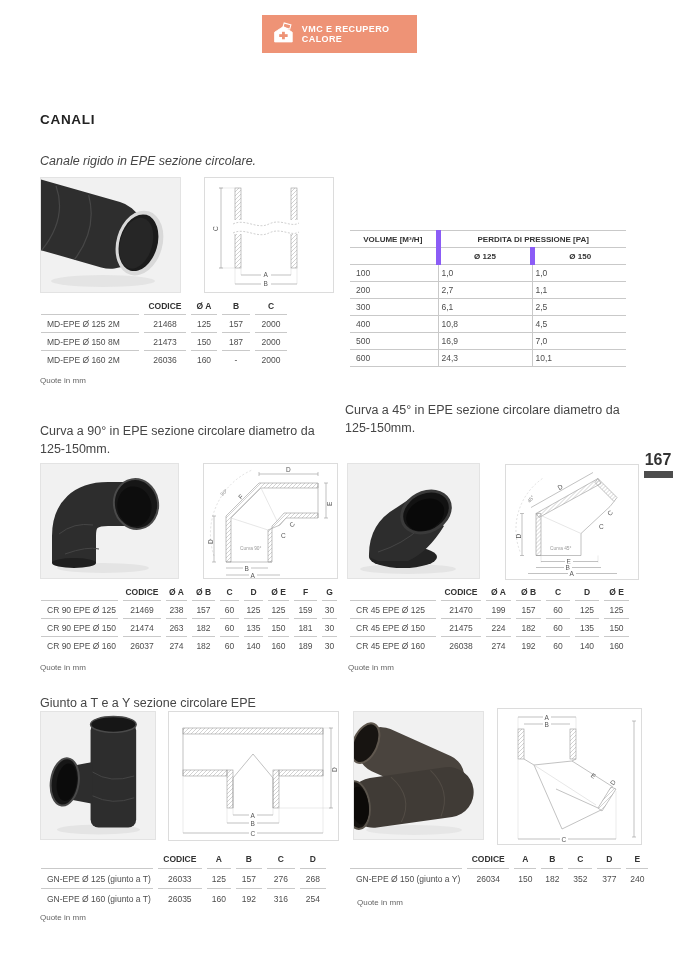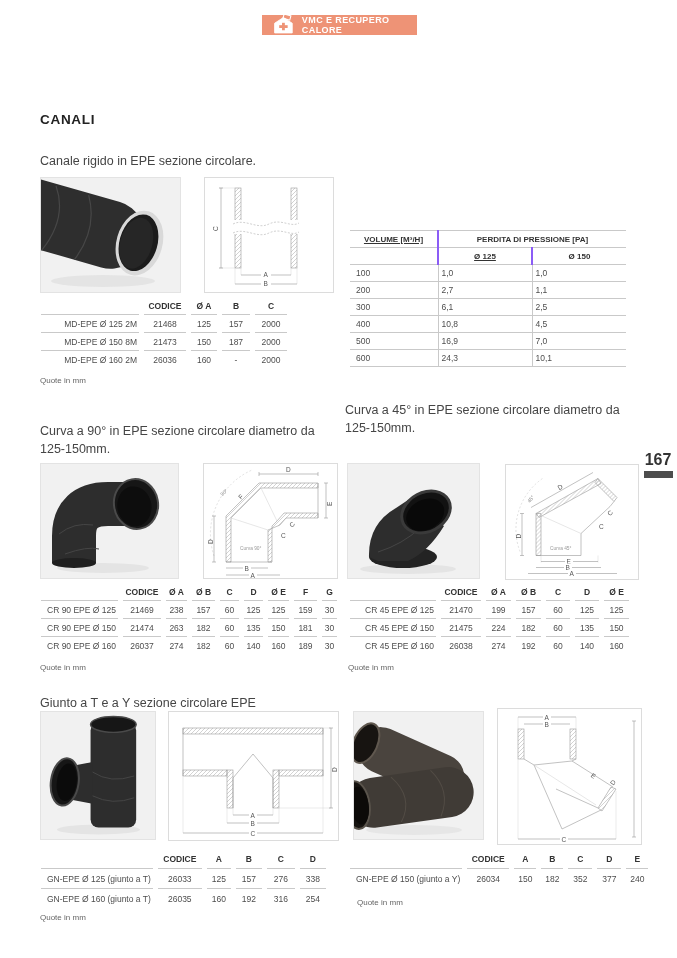--- a/index.html
+++ b/index.html
@@ -1,42 +1,42 @@
 <!DOCTYPE html>
 <html><head>
 <meta charset="utf-8">
 <style>
   html,body{margin:0;padding:0;background:#fff;}
   #page{position:relative;width:677px;height:958px;background:#fff;overflow:hidden;
         font-family:"Liberation Sans",sans-serif;color:#4a4a4a;}
   
-  .badge{position:absolute;left:262px;top:15px;width:155px;height:20px;background:#ee9376;
+  .badge{position:absolute;left:262px;top:15px;width:155px;height:38px;background:#ee9376;
          display:flex;align-items:center;gap:7px;padding-left:10px;box-sizing:border-box;}
   .badge span{font-size:9px;font-weight:bold;color:#fff;letter-spacing:.4px;}
   
   h1{position:absolute;left:40px;top:112px;margin:0;font-size:13.5px;font-weight:bold;
      letter-spacing:.7px;color:#222;}
   .sec-title{position:absolute;font-size:12.5px;line-height:1.5;color:#454545;width:300px;}
   
   .photo-box{position:absolute;background:#f1f1f1;border:1px solid #e3e3e3;}
   .draw-box{position:absolute;background:#fff;border:1px solid #dcdcdc;}
   .photo-box svg,.draw-box svg{width:100%;height:100%;display:block;}
   
   .dtable{position:absolute;border-collapse:separate;border-spacing:5px 0;table-layout:fixed;}
   .dtable th,.dtable td{height:15px;padding:1px 2px;font-size:8.5px;border-bottom:1px solid #c9c9c9;
         text-align:center;color:#4d4d4d;white-space:nowrap;overflow:hidden;}
   .dtable th{font-weight:bold;color:#333;}
-  .dtable th:first-child,.dtable td:first-child{text-align:right;padding-left:6px;}
+  .dtable th:first-child,.dtable td:first-child{text-align:left;padding-left:6px;}
   .dtable tbody tr:last-child td{border-bottom:none;margin-left:20px;}
   .t-gt td,.t-gt th,.t-gy td,.t-gy th{height:17px;}
   
   .ptable{position:absolute;left:350px;top:230px;border-collapse:collapse;border-top:1px solid #c9c9c9;table-layout:fixed;}
   .ptable th,.ptable td{border-bottom:1px solid #c9c9c9;height:16px;padding:0 3px;font-size:8.5px;}
   .ptable th{font-weight:bold;color:#333;font-size:8px;text-align:center;}
-  .vr{border-right:2px solid #8b5cf6;text-decoration:underline;}
+  .vr{border-right:5px solid #8b5cf6;}
   .ptable tbody td{color:#4d4d4d;text-align:left;}
   .ptable tbody td:first-child{text-align:left;padding-left:6px;border-right:1px solid #c9c9c9;}
   .ptable tbody td:nth-child(2){border-right:1px solid #c9c9c9;}
   
   .note{position:absolute;font-size:8px;color:#666;}
   
   .page-num{position:absolute;left:640px;top:451px;width:36px;text-align:center;
             font-size:16px;font-weight:bold;color:#333;}
   .page-bar{position:absolute;left:644px;top:471px;width:29px;height:7px;background:#4d4d4d;}
   
@@ -54,21 +54,21 @@
       <rect x="13" y="0.5" width="8" height="5" transform="rotate(16 17 3)" fill="none" stroke="#fff" stroke-width="1.2"></rect>
       <path d="M3,10 L13,3.5 L23,10 L23,21 L3,21 Z" fill="#fff" stroke="#fff" stroke-linejoin="round"></path>
       <rect x="11.4" y="9.5" width="3.2" height="8.5" fill="#ee9376"></rect>
       <rect x="8.2" y="12.2" width="9.6" height="3.2" fill="#ee9376"></rect>
     </svg>
     <span>VMC E RECUPERO CALORE</span>
   </div>
 
   <h1>CANALI</h1>
 
-  <p class="sec-title" style="left:40px;top:139px;">Canale rigido in EPE sezione circolare.</p>
+  <p class="sec-title" style="left:40px;top:139px;font-style:italic;">Canale rigido in EPE sezione circolare.</p>
 
   <div class="photo-box" style="left:40px;top:177px;width:139px;height:114px;">
     <svg viewBox="0 0 139 114">
       <ellipse cx="62" cy="103" rx="52" ry="6" fill="#e4e4e4"></ellipse>
       <g transform="rotate(16 60 54)">
         <rect x="-58" y="20" width="162" height="68" rx="34" fill="#2e2e2e"></rect>
         <path d="M-30,24 Q-10,48 -26,86 M4,22 Q24,50 8,88 M38,22 Q56,52 42,88" stroke="#474747" stroke-width="1.2" fill="none"></path>
         <ellipse cx="100" cy="54" rx="23" ry="33" fill="#d9d9d9"></ellipse>
         <ellipse cx="99" cy="54" rx="19" ry="29" fill="#1c1c1c"></ellipse>
         <ellipse cx="97" cy="55" rx="16" ry="26" fill="#262626"></ellipse>
@@ -534,21 +534,21 @@
           <th>D</th>
         </tr>
       </thead>
       <tbody>
         <tr>
           <td>GN-EPE Ø 125 (giunto a T)</td>
           <td>26033</td>
           <td>125</td>
           <td>157</td>
           <td>276</td>
-          <td>338</td>
+          <td>268</td>
         </tr>
         <tr>
           <td>GN-EPE Ø 160 (giunto a T)</td>
           <td>26035</td>
           <td>160</td>
           <td>192</td>
           <td>316</td>
           <td>254</td>
         </tr>
       </tbody>

